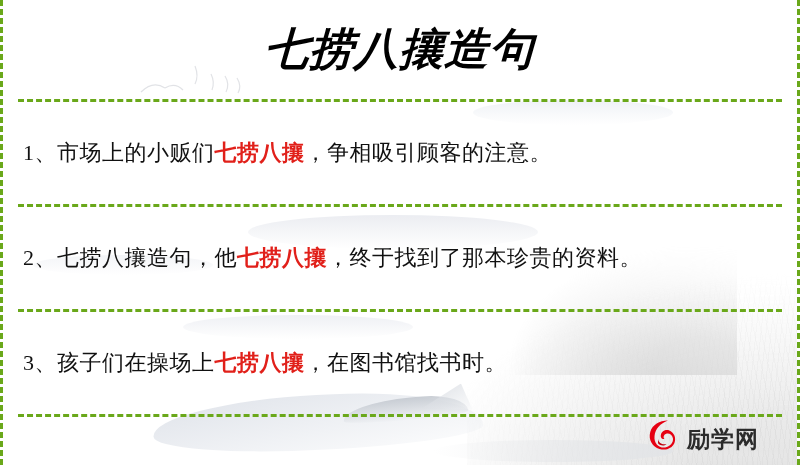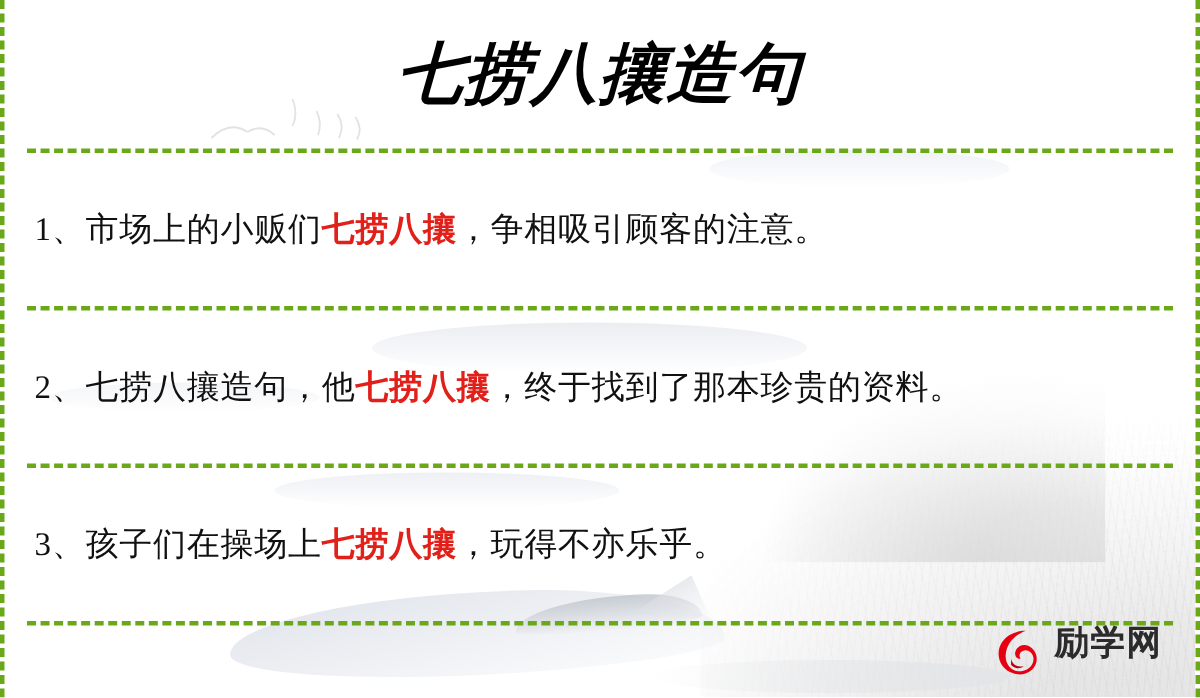--- a/index.html
+++ b/index.html
@@ -186,25 +186,25 @@
     word-break: break-all;
   }
   .sentence .idiom {
     color: #e1201a;
     font-weight: 700;
   }
 
   
   .logo {
     position: absolute;
-    right: 22px;
+    right: 38px;
     bottom: 14px;
     z-index: 3;
     display: flex;
-    align-items: flex-start;
+    align-items: flex-end;
     gap: 7px;
   }
   .logo-mark {
     width: 34px;
     height: 34px;
     flex: none;
   }
   .logo-text {
     font-family: "Liberation Sans", "DejaVu Sans", sans-serif;
     font-size: 23px;
@@ -247,21 +247,21 @@
     <div class="divider divider-top"></div>
 
     <p class="sentence"><span>1、</span><span>市场上的小贩们</span><span class="idiom">七捞八攘</span><span>，争相吸引顾客的注意。</span></p>
 
     <div class="divider"></div>
 
     <p class="sentence"><span>2、</span><span>七捞八攘造句，他</span><span class="idiom">七捞八攘</span><span>，终于找到了那本珍贵的资料。</span></p>
 
     <div class="divider"></div>
 
-    <p class="sentence"><span>3、</span><span>孩子们在操场上</span><span class="idiom">七捞八攘</span><span>，玩得不亦乐乎。</span></p>
+    <p class="sentence"><span>3、</span><span>孩子们在操场上</span><span class="idiom">七捞八攘</span><span>，在图书馆找书时。</span></p>
 
     <div class="divider"></div>
 
   </div>
 
   <div class="logo">
     <svg class="logo-mark" viewBox="0 0 48 48">
       <path d="M31 5 C20 9 13 17 12 27 C11 37 18 44 27 43 C34 42 39 36 38 30 C37 25 32 22 28 24 C25 25 24 29 26 31 C23 32 20 29 21 25 C22 20 28 17 33 19 C40 22 43 30 40 37 C37 44 28 48 19 45 C9 42 3 32 6 21 C9 11 19 5 31 5 Z" fill="#e60012"></path>
       <path d="M17 31 C18 37 24 40 29 38 C26 41 20 41 17 37 Z" fill="#c1000f"></path>
     </svg>

